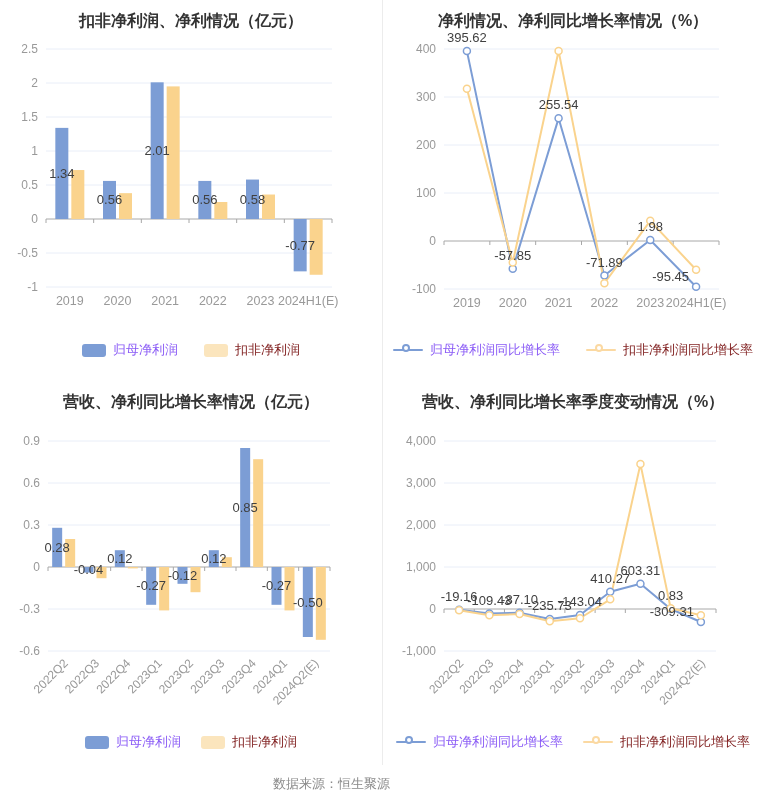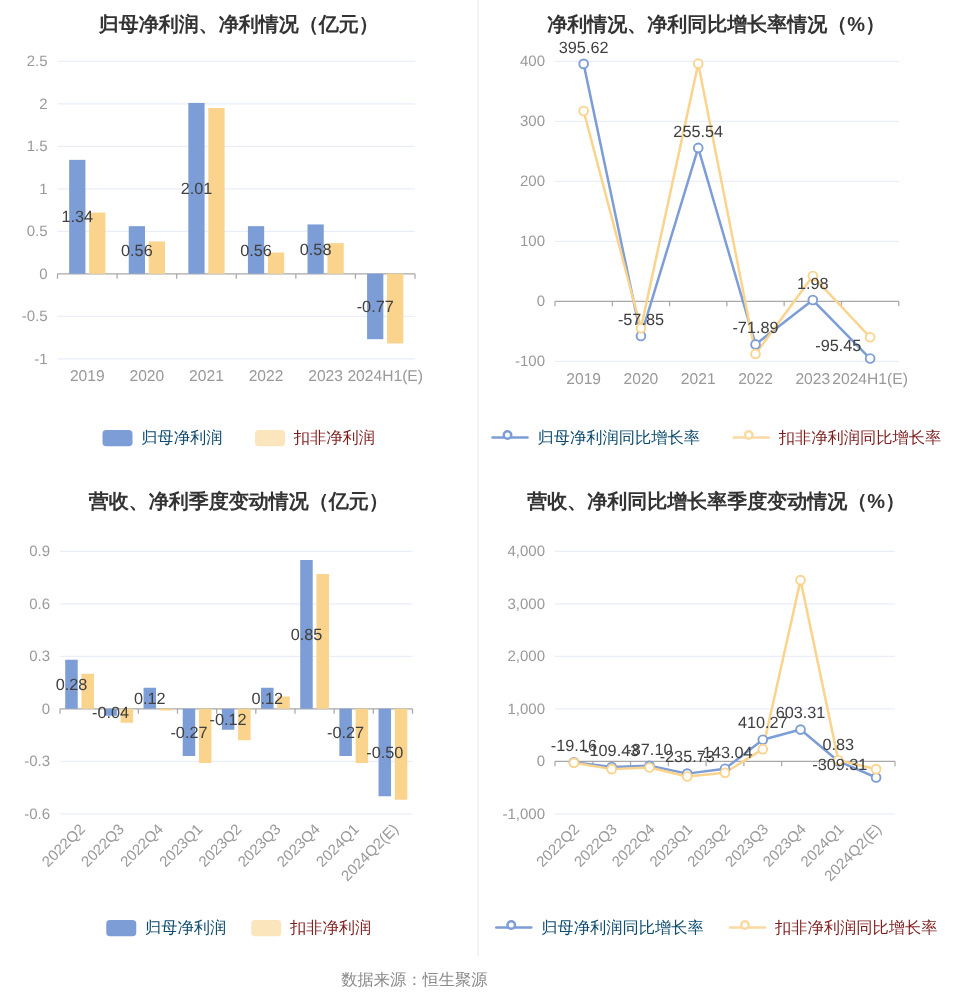--- a/index.html
+++ b/index.html
@@ -9,36 +9,36 @@
   .panel{width:382px;box-sizing:border-box;position:relative;}
   .panel.r1{height:375px;}
   .panel.r2{height:390px;}
   .ctitle{text-align:center;font-size:16px;font-weight:bold;color:#333;margin:10px 6px 0 6px;line-height:22px;}
   .panel.r2 .ctitle{margin-top:16px;}
   svg.plot{display:block;margin-top:0;}
   .panel.r2 svg.plot{margin-top:12px;}
   .legend{display:flex;justify-content:center;align-items:center;gap:26px;margin-top:24px;font-size:13px;}
   .panel.r2 .legend{margin-top:8px;gap:20px;}
   .legend .item{display:flex;align-items:center;gap:7px;cursor:pointer;white-space:nowrap;}
-  .legend .item .lbl1{color:#0c4a6e;}
+  .legend .item .lbl1{color:#8b5cf6;}
   .legend .item .lbl2{color:#7f1d1d;}
   .sw{width:24px;height:13px;border-radius:3px;display:inline-block;}
   .lwrap{position:relative;width:30px;height:14px;display:inline-block;}
   .lline{position:absolute;left:0;right:0;top:6px;height:2px;border-radius:1px;}
   .lcirc{position:absolute;left:9px;top:1px;width:8px;height:8px;border-radius:50%;background:#fff;border:2px solid #ccc;box-sizing:border-box;}
   .divider{position:absolute;left:382px;top:0;width:1px;height:765px;background:#ececec;}
   .source{width:663px;text-align:center;font-size:13px;color:#8a8a8a;margin-top:10px;}
 </style>
 </head>
 <body>
 
 <div class="board">
   <div class="row">
     <section class="panel r1">
-      <div class="ctitle">归母净利润、净利情况（亿元）</div>
+      <div class="ctitle">扣非净利润、净利情况（亿元）</div>
       <svg class="plot" id="plot0" width="382" height="285" viewBox="0 0 382 285">
           <line x1="46" x2="332" y1="17" y2="17" stroke="#e9eef8" stroke-width="1"></line>
           <text x="38" y="21" text-anchor="end" font-size="12" fill="#999999">2.5</text>
           <line x1="46" x2="332" y1="51" y2="51" stroke="#e9eef8" stroke-width="1"></line>
           <text x="38" y="55" text-anchor="end" font-size="12" fill="#999999">2</text>
           <line x1="46" x2="332" y1="85" y2="85" stroke="#e9eef8" stroke-width="1"></line>
           <text x="38" y="89" text-anchor="end" font-size="12" fill="#999999">1.5</text>
           <line x1="46" x2="332" y1="119" y2="119" stroke="#e9eef8" stroke-width="1"></line>
           <text x="38" y="123" text-anchor="end" font-size="12" fill="#999999">1</text>
           <line x1="46" x2="332" y1="153" y2="153" stroke="#e9eef8" stroke-width="1"></line>
@@ -156,21 +156,21 @@
               <span class="lline" style="background: rgb(251, 217, 162);"></span>
               <span class="lcirc" style="border-color: rgb(251, 217, 162);"></span>
             </span>
           <span class="lbl2">扣非净利润同比增长率</span>
         </span>
       </div>
     </section>
   </div>
   <div class="row">
     <section class="panel r2">
-      <div class="ctitle">营收、净利季度变动情况（亿元）</div>
+      <div class="ctitle">营收、净利同比增长率情况（亿元）</div>
       <svg class="plot" id="plot2" width="382" height="300" viewBox="0 0 382 300">
           <line x1="48" x2="330" y1="16" y2="16" stroke="#e9eef8" stroke-width="1"></line>
           <text x="40" y="20" text-anchor="end" font-size="12" fill="#999999">0.9</text>
           <line x1="48" x2="330" y1="58" y2="58" stroke="#e9eef8" stroke-width="1"></line>
           <text x="40" y="62" text-anchor="end" font-size="12" fill="#999999">0.6</text>
           <line x1="48" x2="330" y1="100" y2="100" stroke="#e9eef8" stroke-width="1"></line>
           <text x="40" y="104" text-anchor="end" font-size="12" fill="#999999">0.3</text>
           <text x="40" y="146" text-anchor="end" font-size="12" fill="#999999">0</text>
           <line x1="48" x2="330" y1="184" y2="184" stroke="#e9eef8" stroke-width="1"></line>
           <text x="40" y="188" text-anchor="end" font-size="12" fill="#999999">-0.3</text>

